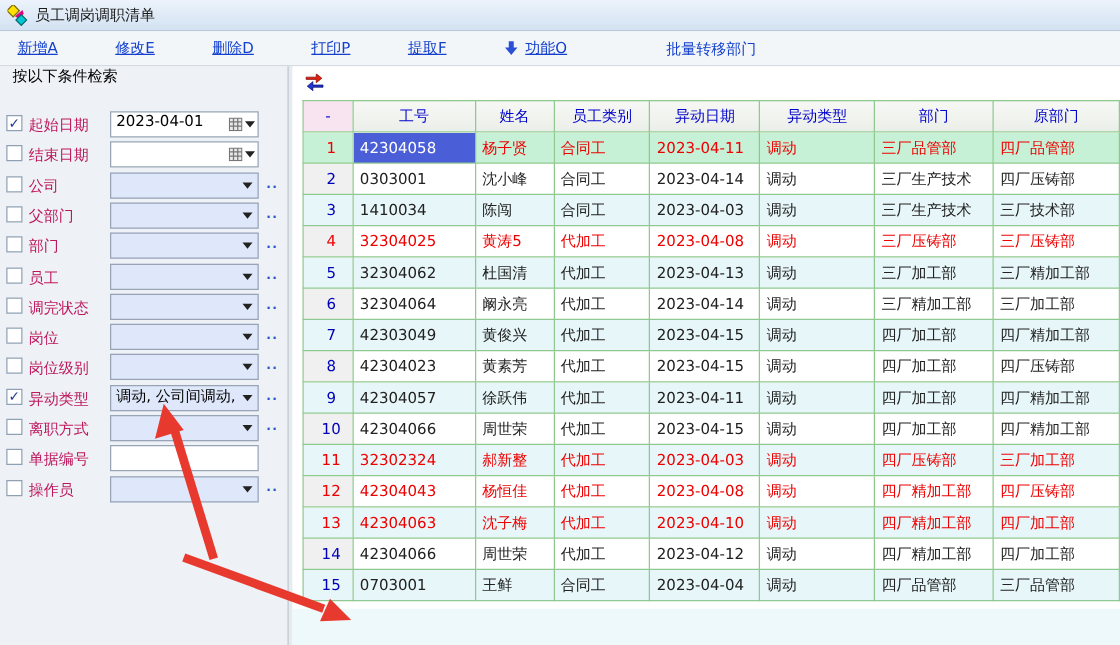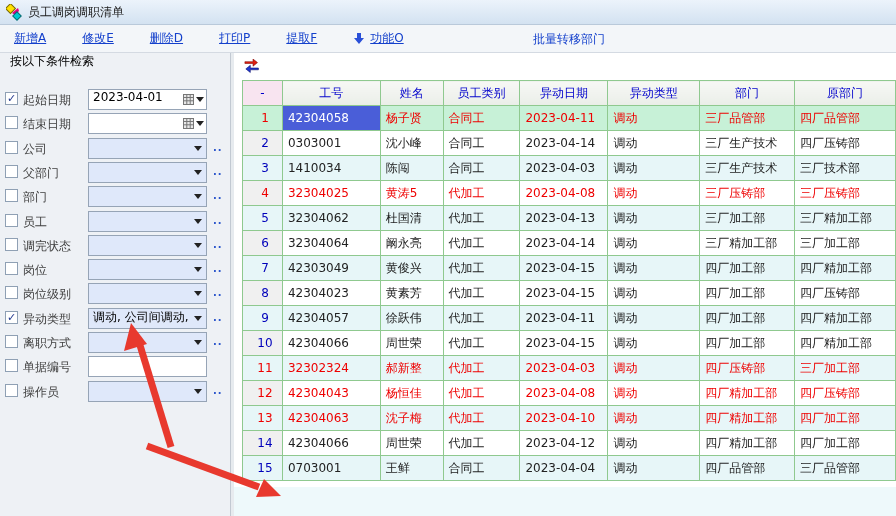--- a/index.html
+++ b/index.html
@@ -9,32 +9,32 @@
 
   
   .titlebar { position:absolute; left:0; top:0; width:896px; height:25px;
     background:linear-gradient(#ecf3fb,#d3e2f1); border-bottom:1px solid #b9c9da;
     display:flex; align-items:center; padding-left:6px; }
   .titlebar .ttl { margin-left:5px; color:#1a1a1a; }
 
   
   .toolbar { position:absolute; left:0; top:25px; width:896px; height:28px;
     background:#f3f6f9; border-bottom:1px solid #d4dae2; display:flex; }
-  .tb-link { color:#1440cc; text-decoration:underline; margin-left:36px; cursor:pointer; white-space:nowrap; display:inline-flex; align-items:center; }
+  .tb-link { color:#1440cc; text-decoration:underline; margin-left:46px; cursor:pointer; white-space:nowrap; display:inline-flex; align-items:center; }
   .tb-link:first-child { margin-left:14px; }
   .tb-link .dn { margin-right:5px; display:inline-flex; }
   .tb-batch { position:absolute; left:533px; top:6px; color:#1440cc; cursor:pointer; }
 
   
   .filters { position:absolute; left:0; top:53px; width:230px; height:463px; background:#eef1f5; }
   .filters .hdr { position:absolute; left:10px; top:0; color:#000000; }
   .frow { position:absolute; left:0; height:22px; width:230px; }
   .frow .cb { position:absolute; left:5px; top:3px; width:13px; height:13px; background:#fff;
     border:1px solid #8fa0b4; font-size:11px; line-height:11px; text-align:center; color:#22388e; font-weight:bold; }
-  .frow .lbl { position:absolute; left:23px; top:3px; color:#404040; white-space:nowrap;text-align:right; }
+  .frow .lbl { position:absolute; left:23px; top:3px; color:#be185d; white-space:nowrap;text-align:right; }
   .fld { position:absolute; left:88px; top:0; width:119px; height:21px; border:1px solid #96a4b6; background:#fff;
     display:flex; overflow:hidden; }
   .fld.combo { background:#dfe8fa; }
   .fld .val { flex:1; padding-left:4px; white-space:nowrap; overflow:hidden; color:#000; }
   .fld .drop { width:16px; display:flex; align-items:center; justify-content:center; cursor:pointer; }
   .tri { width:0; height:0; border:4px solid transparent; border-top:5px solid #222; margin-top:4px; }
   .fld .calbtn { width:26px; display:flex; align-items:center; justify-content:center; gap:2px; cursor:pointer; }
   .more { position:absolute; left:213px; top:6px; color:#2a55cc; font-weight:bold; letter-spacing:1px;
     font-size:10px; line-height:8px; cursor:pointer; }
 

